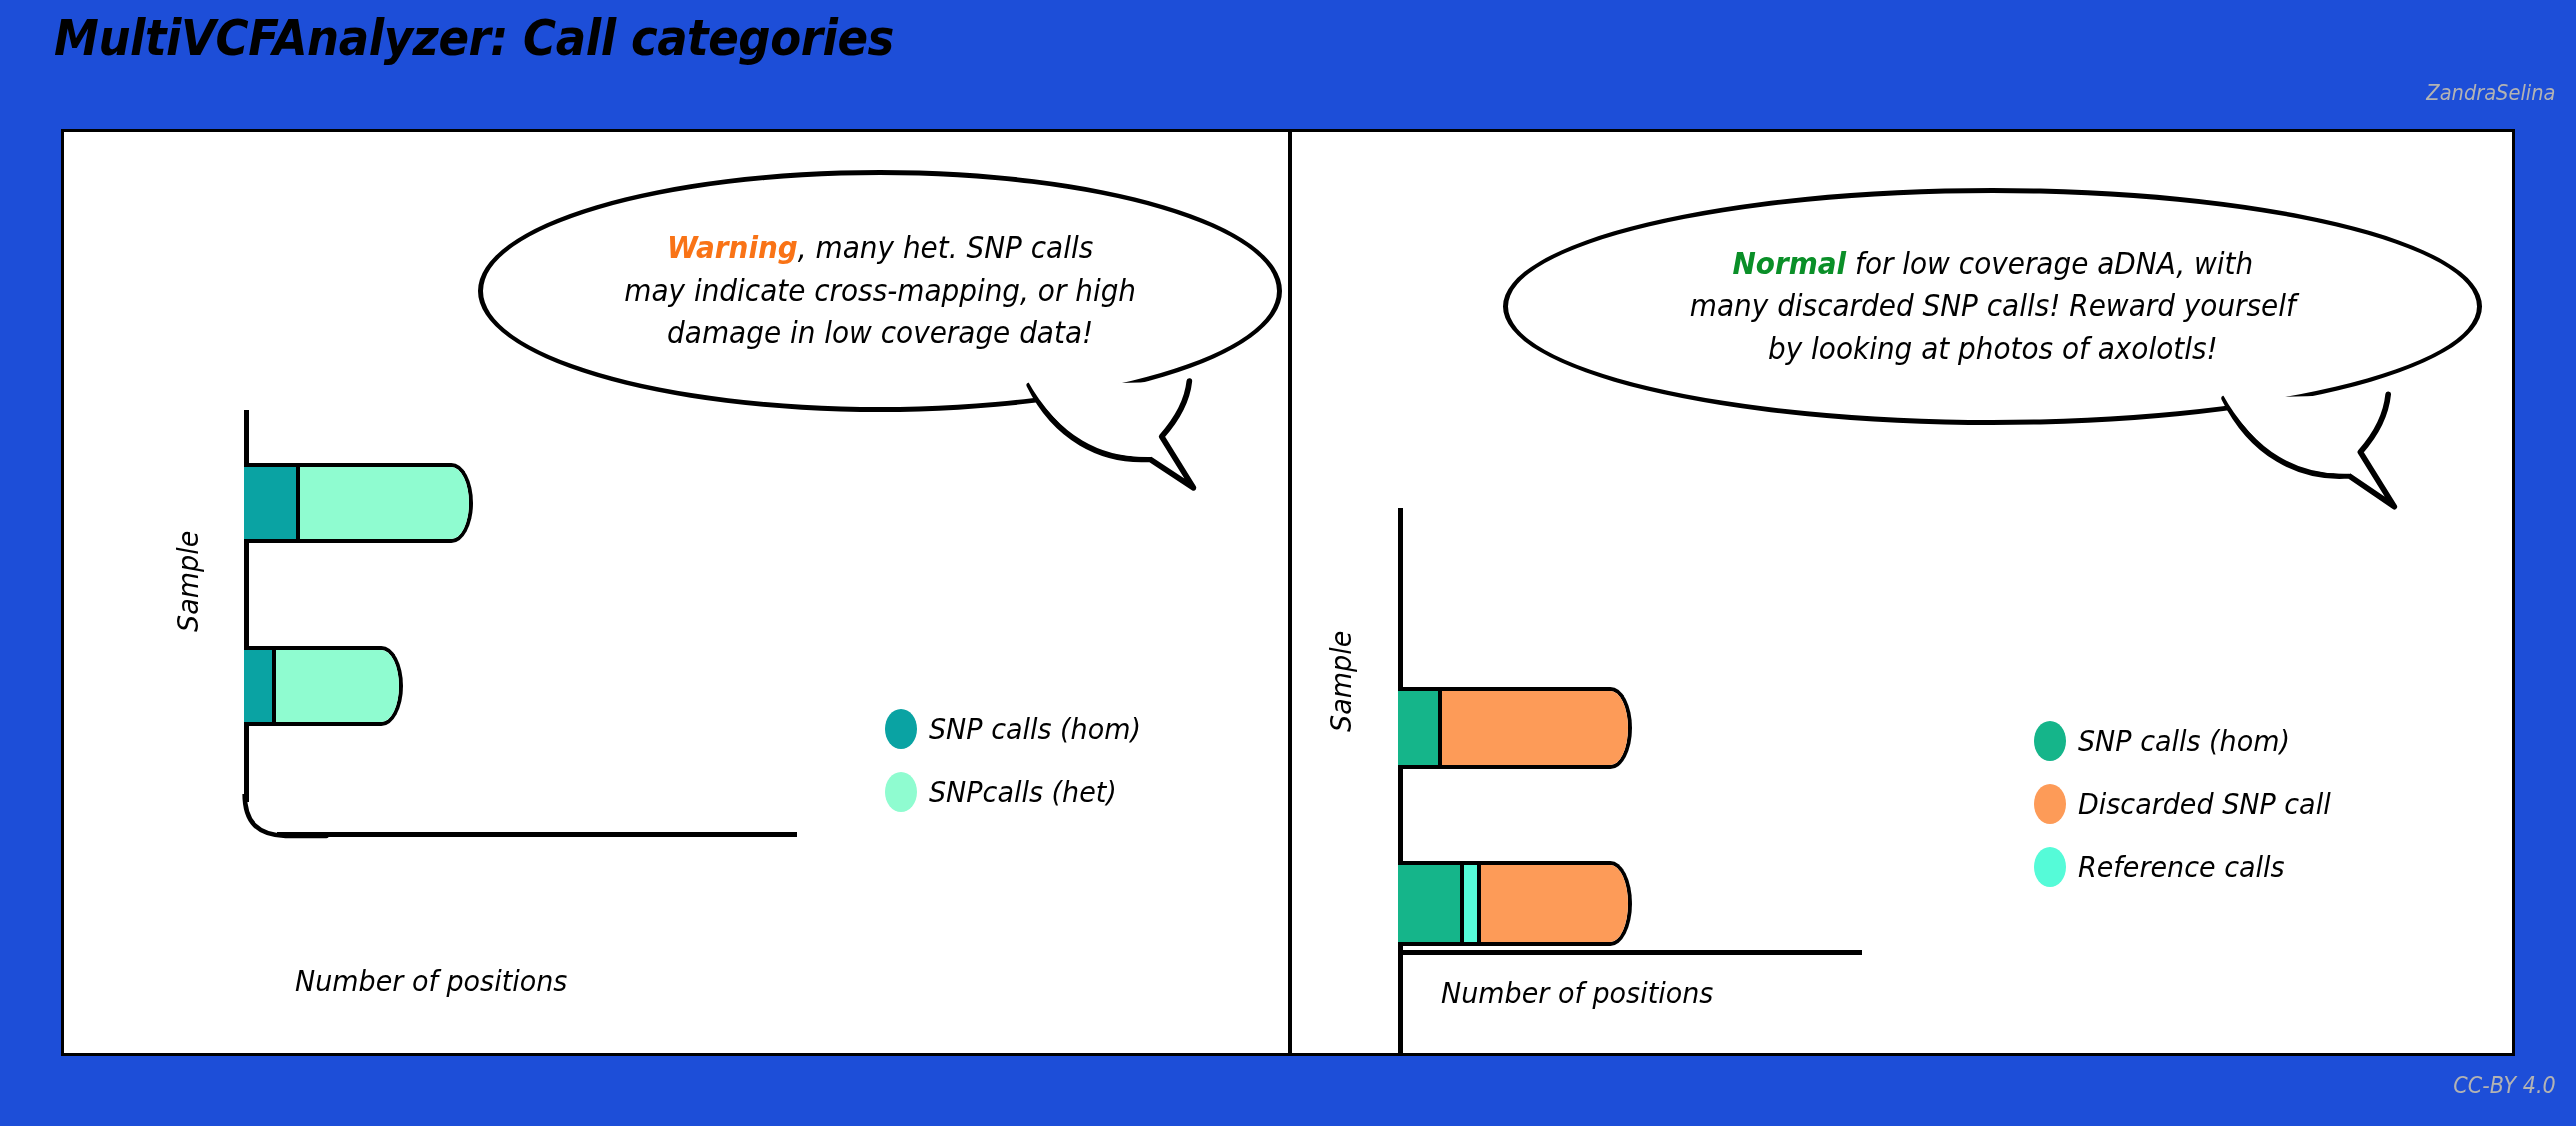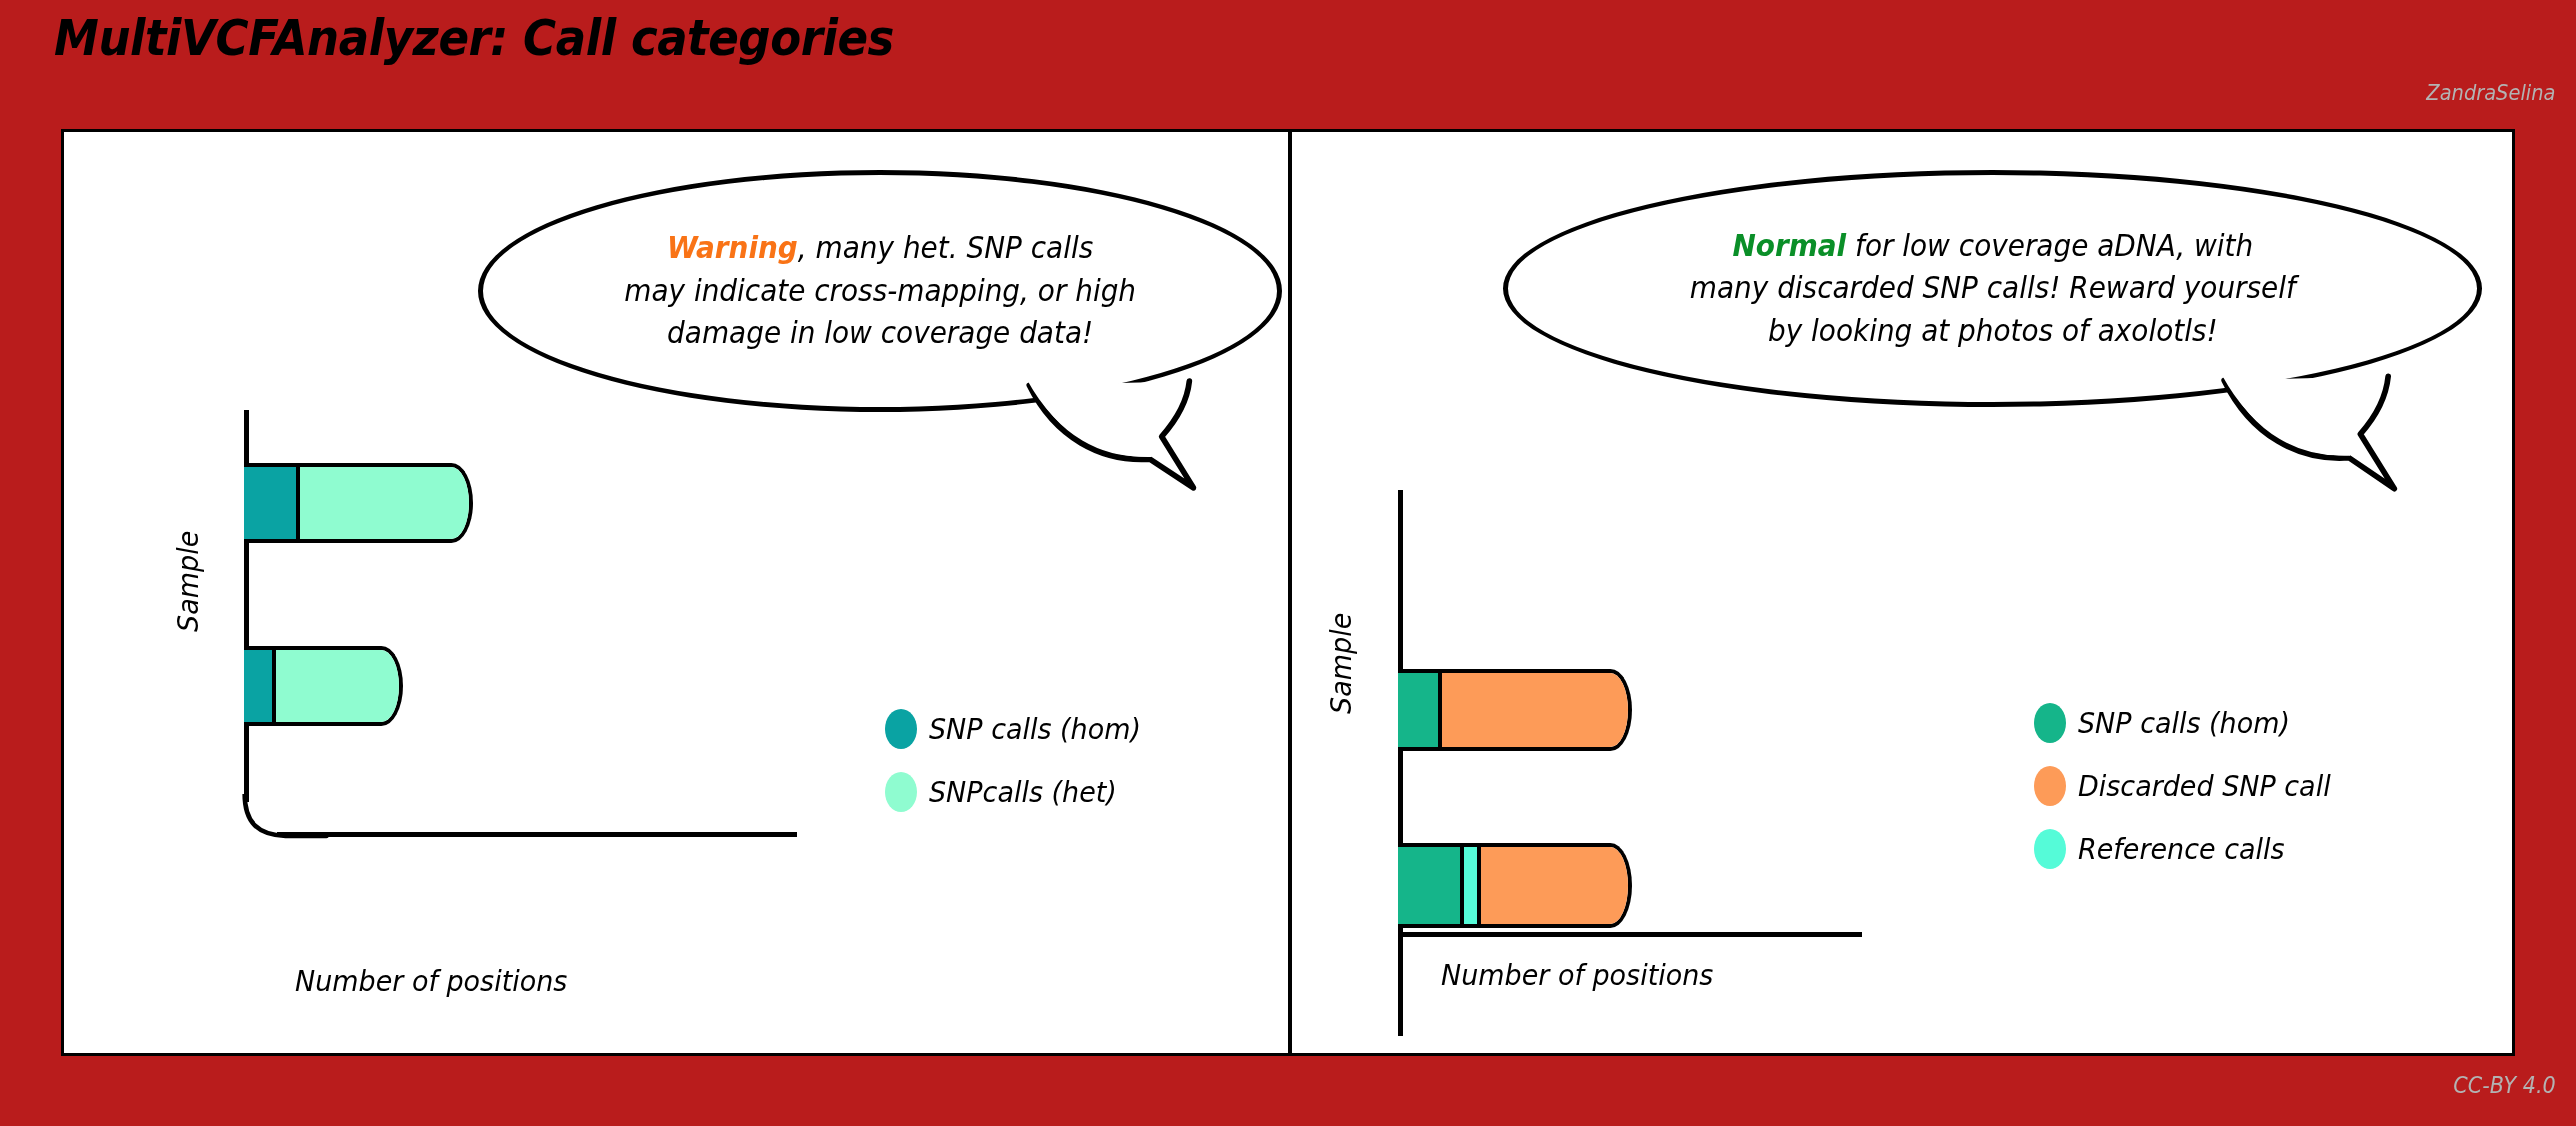--- a/index.html
+++ b/index.html
@@ -10,21 +10,21 @@
   body {
     width: 2576px;
     height: 1127px;
     font-family: "DejaVu Sans", sans-serif;
     overflow: hidden;
   }
   .page {
     position: relative;
     width: 2576px;
     height: 1127px;
-    background: #b91c1c;
+    background: #1d4ed8;
   }
 
   
   .title {
     position: absolute;
     left: 54px;
     top: 10.3px;
     font-family: "DejaVu Sans", sans-serif;
     font-size: 49px;
     font-style: italic;
@@ -79,21 +79,21 @@
     height: 927px;
     background: #000000;
   }
 
   .panel {
     position: absolute;
     top: 129px;
     height: 927px;
   }
   .panel-left  { left: 61px;  width: 1231px; }
-  .panel-right { left: 1292px; width: 1224px; }
+  .panel-right { left: 1292px; width: 1224px; margin-top: 18px; }
 
   
   .bubble {
     position: absolute;
     box-sizing: border-box;
     background: #ffffff;
     border: 5.7px solid #000000;
     border-radius: 50% / 50%;
     display: flex;
     align-items: center;

